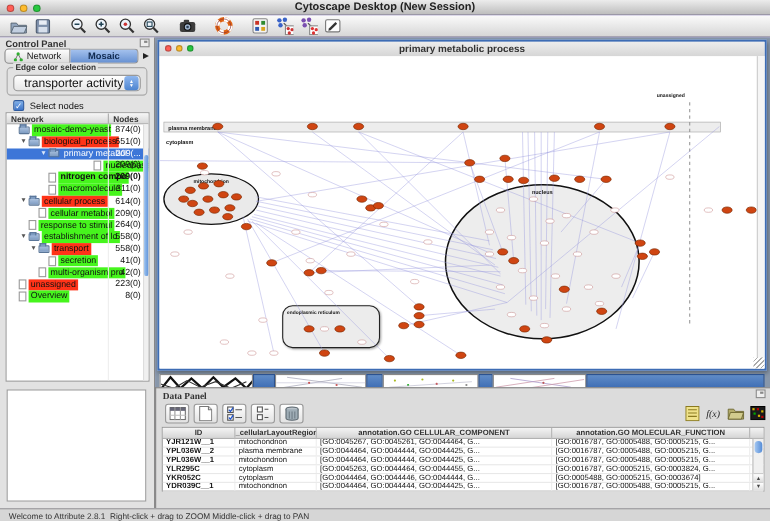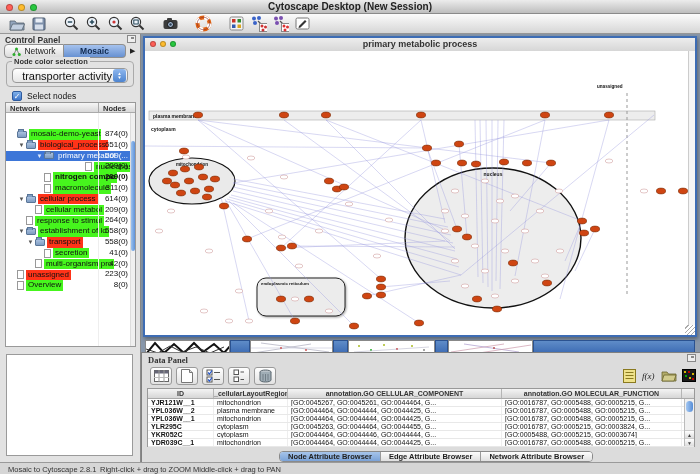--- a/index.html
+++ b/index.html
@@ -262,41 +262,41 @@
             <circle cx="7.3" cy="7.5" r="1.5" fill="#2eae2e"></circle>
           </svg>
         <span>Network</span>
       </div>
       <div class="cp-tab t2">
         <span>Mosaic</span>
       </div>
       <span class="cp-tab-arrow">▶</span>
     </div>
     <div class="groupbox">
-      <span class="legend">Node color selection</span>
+      <span class="legend">Edge color selection</span>
       <div class="combo">
         <span class="val">transporter activity</span>
         <span class="cap">
             <span>▲</span>
             <span>▼</span>
           </span>
       </div>
     </div>
     <div class="checkrow">
       <div class="checkbox">✓</div>
       <span class="lbl">Select nodes</span>
     </div>
     <div class="tree">
       <div class="tree-head">
         <span class="c1">Network</span>
         <span class="c2">Nodes</span>
         <span class="div"></span>
       </div>
       <div id="tree-rows">
-          <div class="tree-row" style="padding-left: 2px; margin-top: 16px;">
+          <div class="tree-row" style="padding-left: 2px;">
             <span class="tr-arrow"></span>
             <span class="tr-folder"></span>
             <span class="tr-label hl-green">mosaic-demo-yeast</span>
             <span class="tr-count">874(0)</span>
           </div>
           <div class="tree-row" style="padding-left: 11px;">
             <span class="tr-arrow">▼</span>
             <span class="tr-folder"></span>
             <span class="tr-label hl-red">biological_process</span>
             <span class="tr-count">651(0)</span>
@@ -725,26 +725,21 @@
             <div class="dt-cell" style="width: 214px;">[GO:0044464, GO:0044444, GO:0044425, G...</div>
             <div class="dt-cell" style="width: 180px;">[GO:0016787, GO:0005488, GO:0005215, G...</div>
           </div>
         </div>
       <div class="dt-sb">
         <div class="thumb"></div>
         <div class="arr" style="bottom:8px">▲</div>
         <div class="arr" style="bottom:0">▼</div>
       </div>
     </div>
-    <div class="dp-tabs" id="dp-tabs">
-        <div class="dp-tab sel">Node Attribute Browser</div>
-        <div class="dp-tab">Edge Attribute Browser</div>
-        <div class="dp-tab">Network Attribute Browser</div>
-      </div>
   </div>
 
   <div class="statusbar">
-    <span style="left:8px">Mosaic to Cytoscape 2.8.1</span>
+    <span style="left:8px">Welcome to Attribute 2.8.1</span>
     <span style="left:100px">Right-click + drag to ZOOM</span>
     <span style="left:193px">Middle-click + drag to PAN</span>
   </div>
 
 </div>
 
 </body></html>

